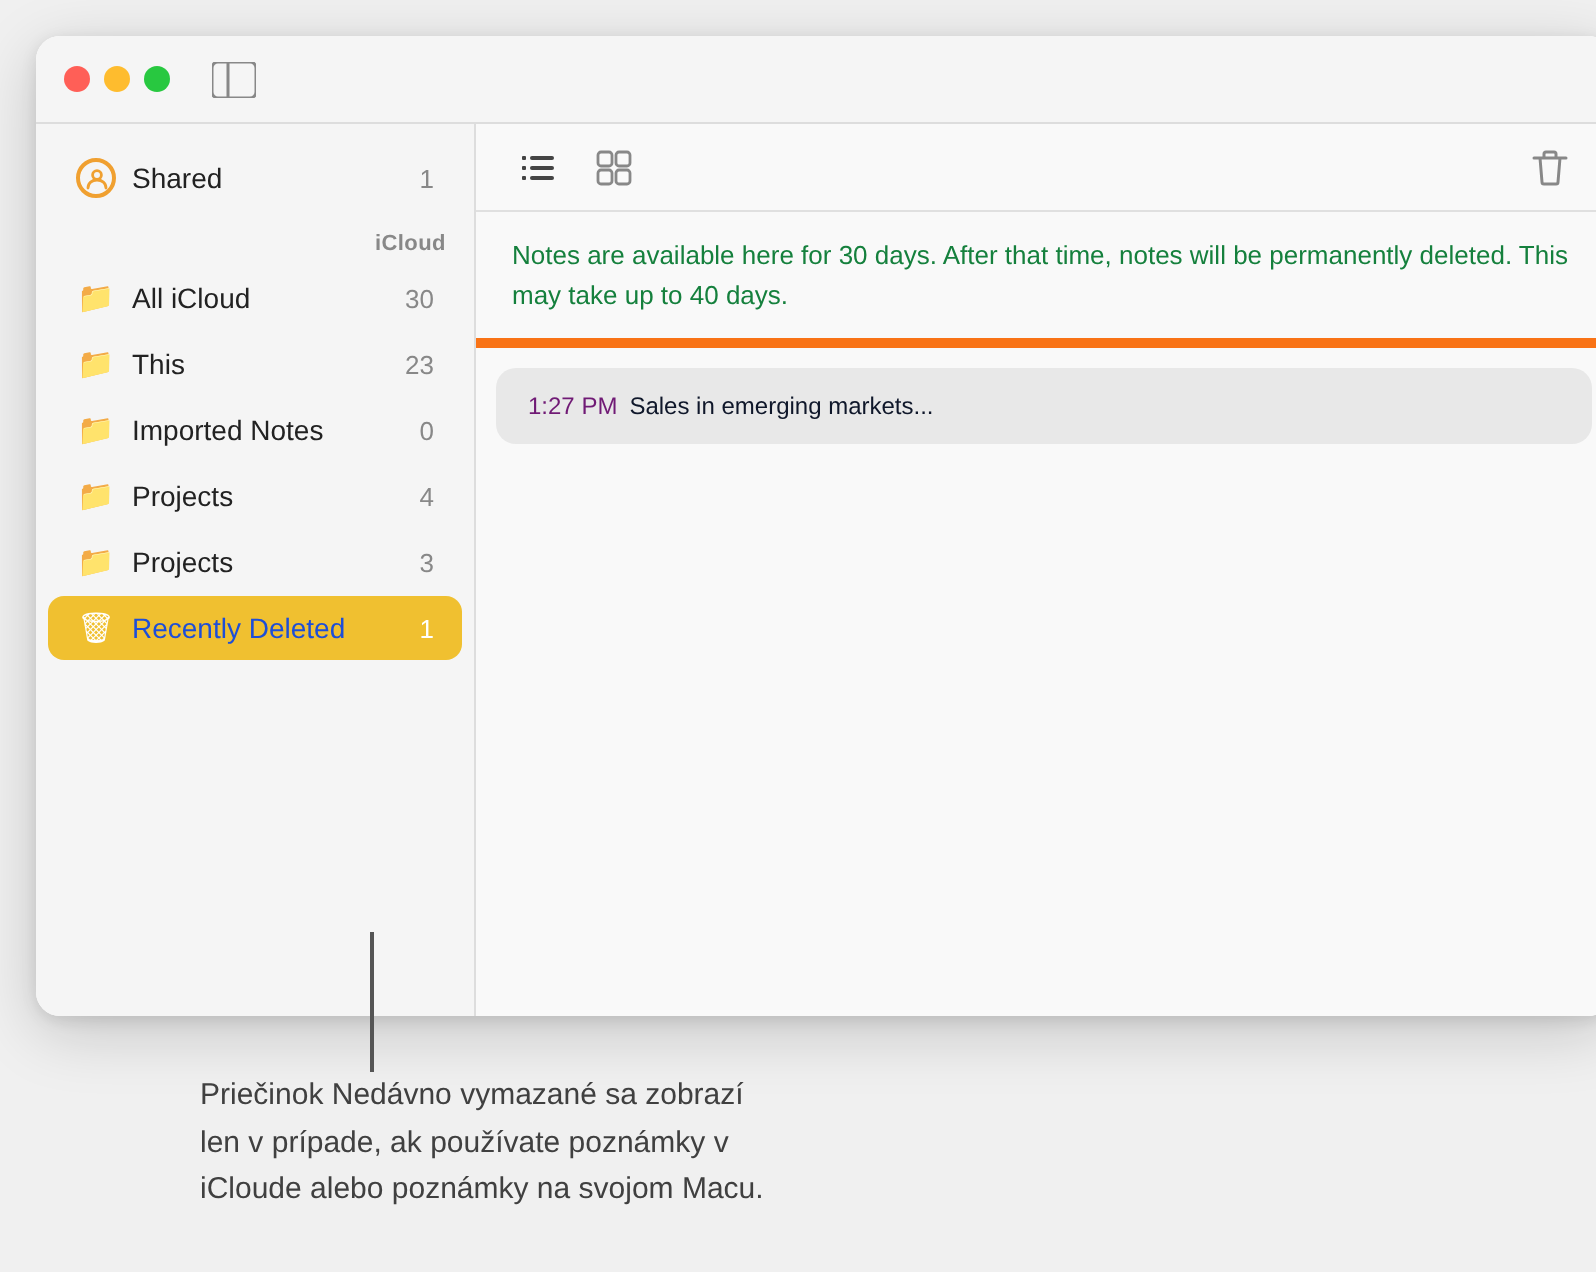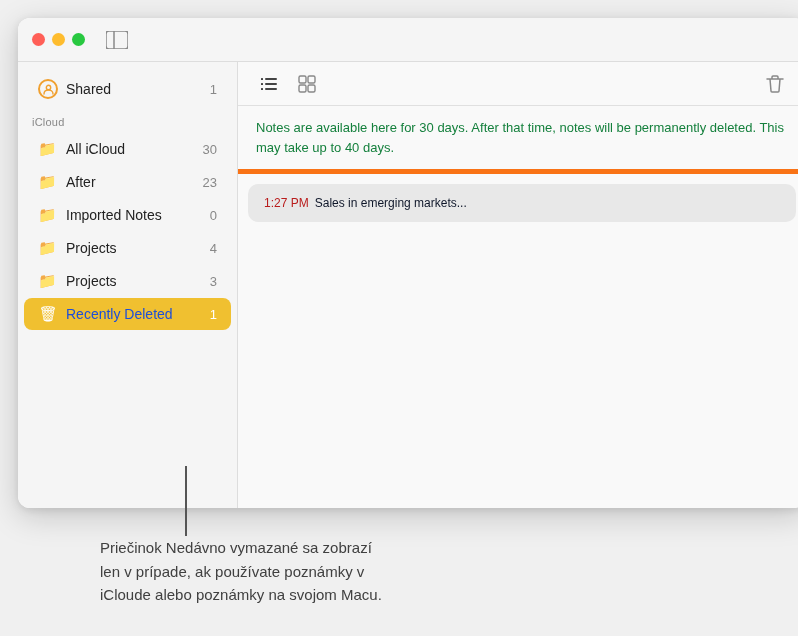--- a/index.html
+++ b/index.html
@@ -127,24 +127,25 @@
       min-width: 16px;
       text-align: right;
     }
 
     .sidebar-item.active .sidebar-item-count {
       color: #fff;
     }
 
     .sidebar-section-label {
       font-size: 11px;
-      font-weight: 400;
+      font-weight: 700;
       color: #888;
       padding: 10px 14px 4px 14px;
       letter-spacing: 0.02em;
+      text-align: right;
     }
 
     
     .shared-icon {
       width: 20px;
       height: 20px;
       border-radius: 50%;
       border: 2px solid #f0a030;
       display: flex;
       align-items: center;
@@ -234,21 +235,21 @@
       margin-bottom: 3px;
     }
 
     .note-meta {
       font-size: 12px;
       color: #888;
       display: flex;
       gap: 6px;
     }
 
-    .note-time { color: #b91c1c; }
+    .note-time { color: #701a75; }
     .note-preview { color: #0f172a; }
 
     
     .callout {
       position: absolute;
       bottom: 30px;
       left: 100px;
       width: 290px;
     }
 
@@ -311,21 +312,21 @@
           <span class="folder-icon">📁</span>
         </div>
         <span class="sidebar-item-label">All iCloud</span>
         <span class="sidebar-item-count">30</span>
       </div>
 
       <div class="sidebar-item">
         <div class="sidebar-item-icon">
           <span class="folder-icon">📁</span>
         </div>
-        <span class="sidebar-item-label">After</span>
+        <span class="sidebar-item-label">This</span>
         <span class="sidebar-item-count">23</span>
       </div>
 
       <div class="sidebar-item">
         <div class="sidebar-item-icon">
           <span class="folder-icon">📁</span>
         </div>
         <span class="sidebar-item-label">Imported Notes</span>
         <span class="sidebar-item-count">0</span>
       </div>

